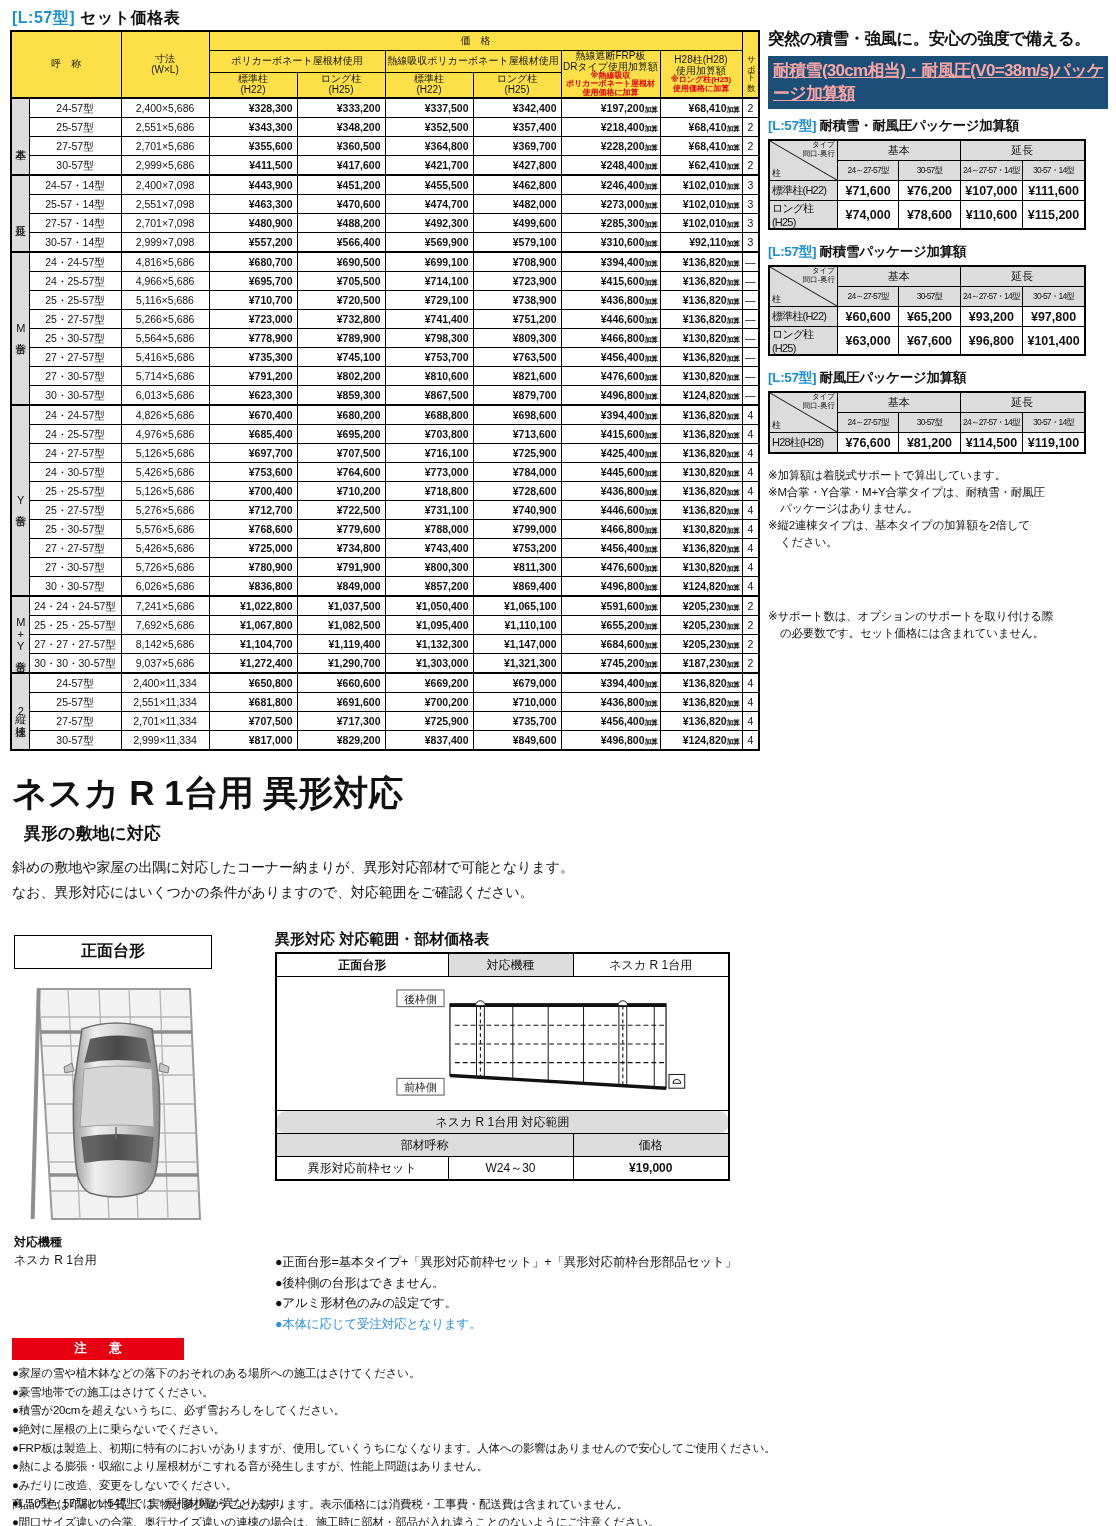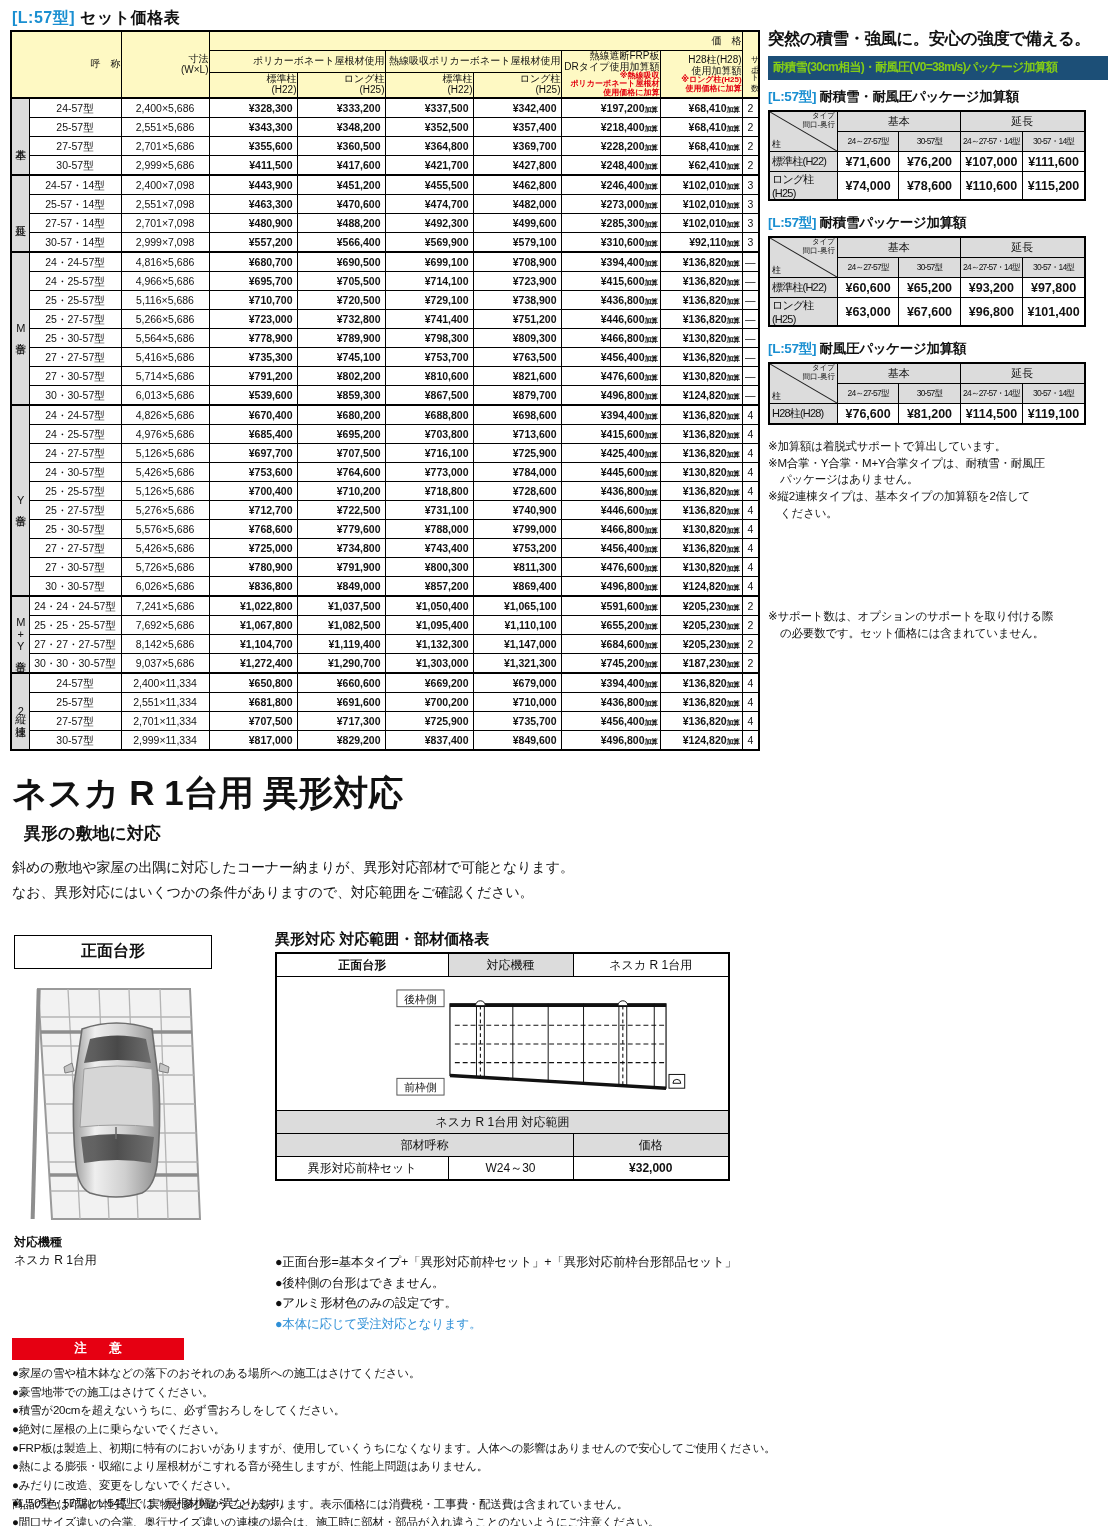--- a/index.html
+++ b/index.html
@@ -23,21 +23,21 @@
   #main-price-table{
     left:10px;top:30px;width:748px;
   }
   #main-price-table table{width:748px;border:2px solid #000;table-layout:fixed;}
   #main-price-table td,#main-price-table th{
     border:1px solid #000;
     font-size:10.5px;
     line-height:1.05;
     height:18px;
   }
-  #main-price-table thead th{background:#fef9c3;font-size:10px;text-align:right;}
+  #main-price-table thead th{background:#fde047;font-size:10px;}
   .thick-top td{border-top:2px solid #000 !important;}
   .grp-cell{background:#dcdcdc;font-size:11px;width:18px;}
   .grp-vert{
     writing-mode:vertical-rl;
     text-orientation:upright;
     letter-spacing:0px;
     display:inline-block;
     line-height:1;
     font-size:11px;
   }
@@ -61,22 +61,22 @@
   
   #table-title{left:12px;top:8px;font-size:16px;font-weight:bold;letter-spacing:0.5px;}
   #table-title .blue{color:#1a8fd1;}
 
   
   #right-col{left:768px;top:28px;width:340px;}
   .r-head{
     font-size:16.5px;font-weight:bold;letter-spacing:-0.5px;margin:0 0 6px 0;
   }
   .r-band{
-    background:#1c4f77;color:#84cc16;font-size:12px;font-weight:bold;
-    padding:3px 4px 4px 5px;letter-spacing:-0.7px;margin-bottom:8px;
+    background:#1c4f77;color:#fca5a5;font-size:17px;font-weight:bold;
+    padding:3px 4px 4px 5px;letter-spacing:-0.7px;margin-bottom:8px;text-decoration:underline;
   }
   .r-sub{
     font-size:13.5px;font-weight:bold;margin:0 0 4px 0;letter-spacing:-0.3px;
   }
   .r-sub .blue{color:#1a8fd1;}
   .pkg-table{width:318px;border:2px solid #000;table-layout:fixed;margin-bottom:13px;}
   .pkg-table td{border:1px solid #000;font-size:11px;height:19px;}
   .pkg-table .hdr{background:#dcdcdc;}
   .pkg-table .corner{
     background:#dcdcdc;position:relative;width:68px;height:38px;padding:0;
@@ -114,21 +114,21 @@
   .illus-cap .cap2{font-weight:normal;}
 
   
   #spec-title{left:275px;top:930px;font-size:15px;font-weight:bold;}
   #spec-table{left:275px;top:952px;width:455px;}
   #spec-table table{width:455px;border:2px solid #000;table-layout:fixed;}
   #spec-table td{border:1px solid #000;font-size:12px;height:22px;}
   .spec-head-left{font-size:17px;font-weight:bold;}
   .spec-head-mid{background:#dcdcdc;font-size:12.5px;}
   .spec-head-right{font-size:12.5px;}
-  .spec-band{background:#dcdcdc;font-size:12.5px;height:20px;}
+  .spec-band{background:#dcdcdc;font-size:12.5px;height:20px;border-radius:11px;}
   .spec-range{font-size:12.5px;height:22px;}
   .spec-colhdr{background:#dcdcdc;font-size:12.5px;}
   .spec-price{font-weight:bold;font-size:12.5px;}
   .fig-cell{height:125px;padding:4px;position:relative;}
   #trapezoid-figure{width:100%;height:125px;display:block;}
   #spec-notes{left:275px;top:1252px;font-size:12.5px;line-height:1.65;letter-spacing:-0.2px;}
   #spec-notes p{margin:0;}
   #spec-notes p.blue{color:#2e8fd6;}
 
   
@@ -355,21 +355,21 @@
           <td class="price-cell">¥802,200</td>
           <td class="price-cell">¥810,600</td>
           <td class="price-cell">¥821,600</td>
           <td class="add-cell"><span>¥476,600</span><span class="kasan">加算</span></td>
           <td class="add-cell"><span>¥130,820</span><span class="kasan">加算</span></td>
           <td class="sup-cell">—</td>
         </tr>
         <tr>
           <td class="name-cell">30・30-57型</td>
           <td class="dim-cell">6,013×5,686</td>
-          <td class="price-cell">¥539,600</td>
+          <td class="price-cell">¥623,300</td>
           <td class="price-cell">¥859,300</td>
           <td class="price-cell">¥867,500</td>
           <td class="price-cell">¥879,700</td>
           <td class="add-cell"><span>¥496,800</span><span class="kasan">加算</span></td>
           <td class="add-cell"><span>¥124,820</span><span class="kasan">加算</span></td>
           <td class="sup-cell">—</td>
         </tr>
         <tr class="thick-top">
           <td class="grp-cell" rowspan="10"><span class="grp-vert">Y合掌</span></td>
           <td class="name-cell">24・24-57型</td>
@@ -855,21 +855,21 @@
       <tr>
         <td colspan="3" class="spec-band">ネスカ R 1台用 対応範囲</td>
       </tr>
       <tr>
         <td colspan="2" class="spec-colhdr">部材呼称</td>
         <td class="spec-colhdr">価格</td>
       </tr>
       <tr>
         <td>異形対応前枠セット</td>
         <td>W24～30</td>
-        <td class="spec-price">¥32,000</td>
+        <td class="spec-price">¥19,000</td>
       </tr>
     </tbody>
   </table>
 </div>
 
 <div class="abs" id="spec-notes">
   <p>●正面台形=基本タイプ+「異形対応前枠セット」+「異形対応前枠台形部品セット」</p>
   <p>●後枠側の台形はできません。</p>
   <p>●アルミ形材色のみの設定です。</p>
   <p class="blue">●本体に応じて受注対応となります。</p>

